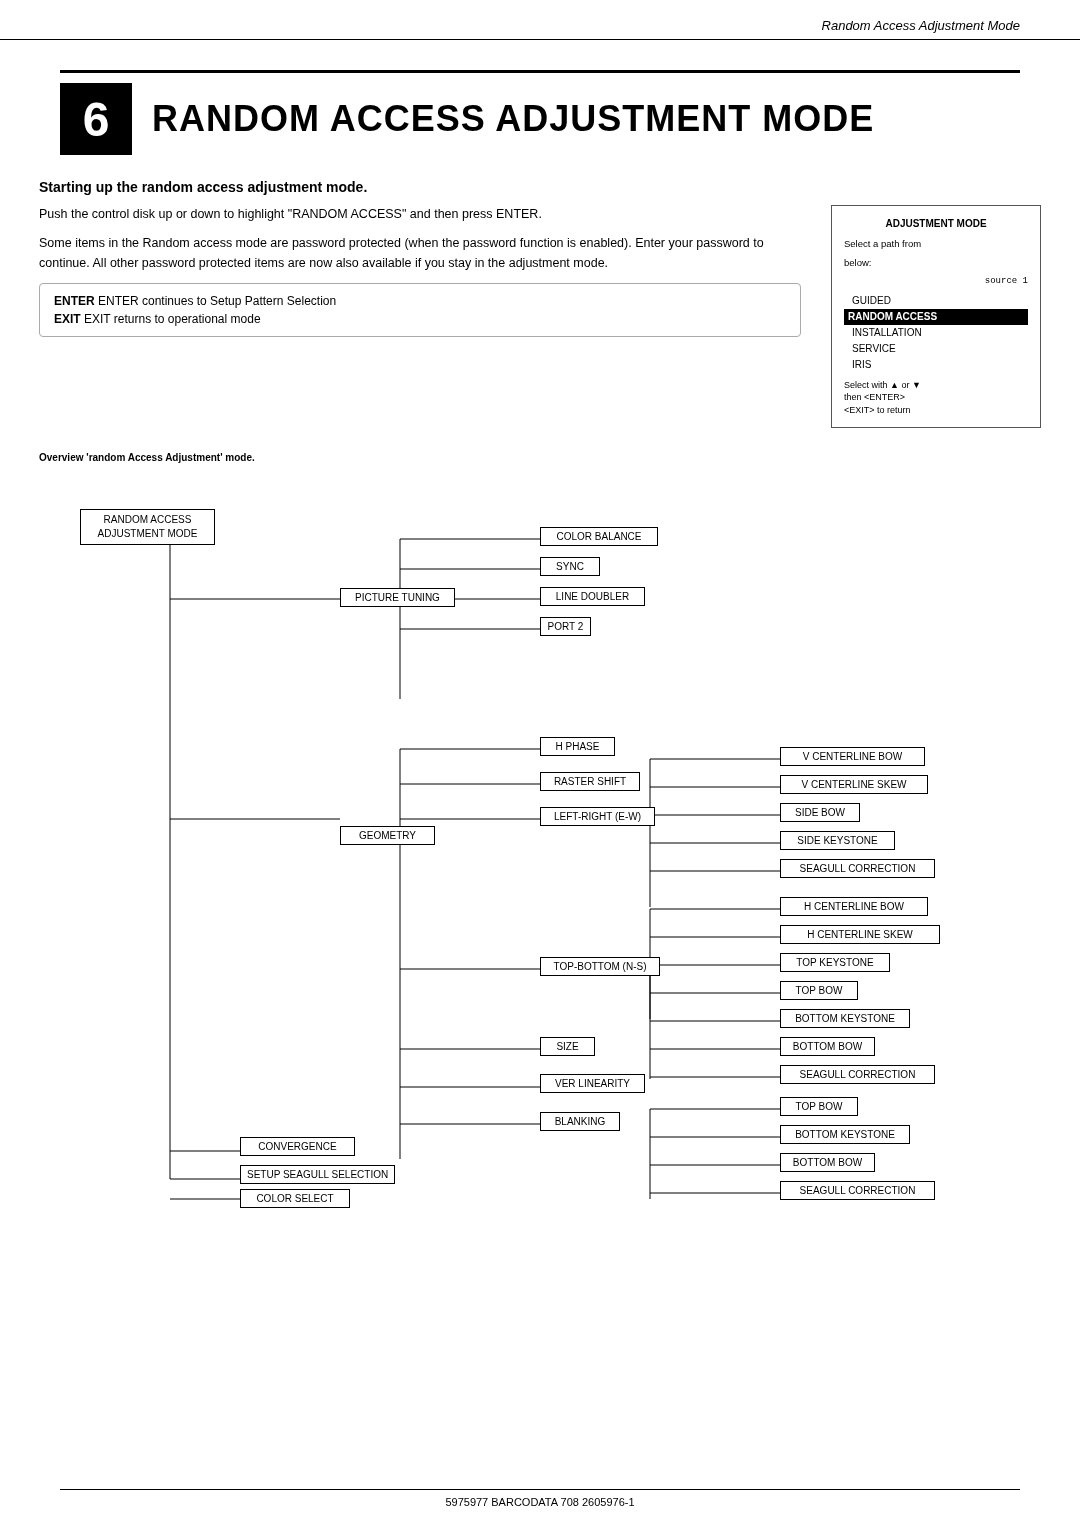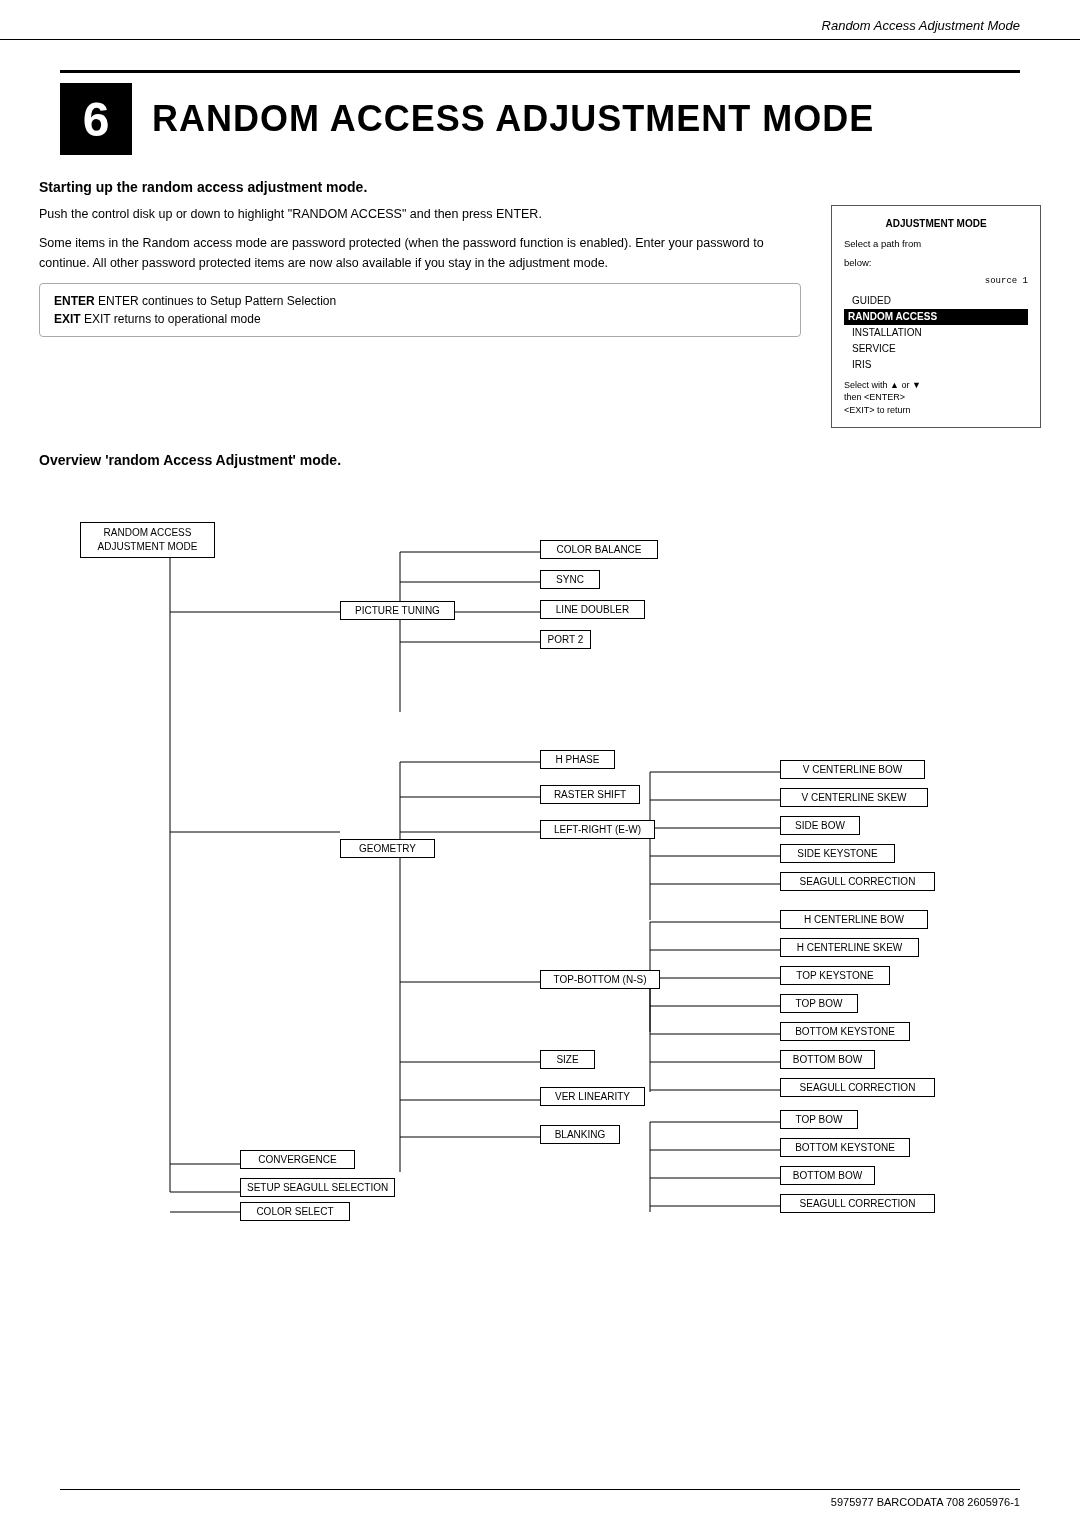--- a/index.html
+++ b/index.html
@@ -125,22 +125,22 @@
     .osd-source {
       text-align: right;
       font-size: 9px;
       margin-bottom: 4px;
       font-family: Liberation Mono, monospace;
     }
 
     
     .overview-heading {
       font-weight: bold;
-      font-size: 14px;
-      margin-bottom: 24px;
+      font-size: 10px;
+      margin-bottom: 16px;
     }
 
     
     .diagram-area {
       position: relative;
       width: 960px;
       height: 760px;
       margin: 0 auto;
       font-size: 10px;
     }
@@ -166,21 +166,21 @@
       pointer-events: none;
     }
 
     
     .page-footer {
       position: absolute;
       bottom: 20px;
       left: 60px;
       right: 60px;
       display: flex;
-      justify-content: flex-end;
+      justify-content: center;
       font-size: 11px;
       border-top: 1px solid #000;
       padding-top: 6px;
     }
   </style>
 </head>
 <body>
 
 <div class="page-header">
   <span>Random Access Adjustment Mode</span>
@@ -395,21 +395,21 @@
     </div>
 
     <div class="box" style="left:720px; top:380px; width:155px;">
       <span>SEAGULL CORRECTION</span>
     </div>
 
     <div class="box" style="left:720px; top:418px; width:148px;">
       <span>H CENTERLINE BOW</span>
     </div>
 
-    <div class="box" style="left:720px; top:446px; width:139px;">
+    <div class="box" style="left:720px; top:446px; width:160px;">
       <span>H CENTERLINE SKEW</span>
     </div>
 
     <div class="box" style="left:720px; top:474px; width:110px;">
       <span>TOP KEYSTONE</span>
     </div>
 
     <div class="box" style="left:720px; top:502px; width:78px;">
       <span>TOP BOW</span>
     </div>

